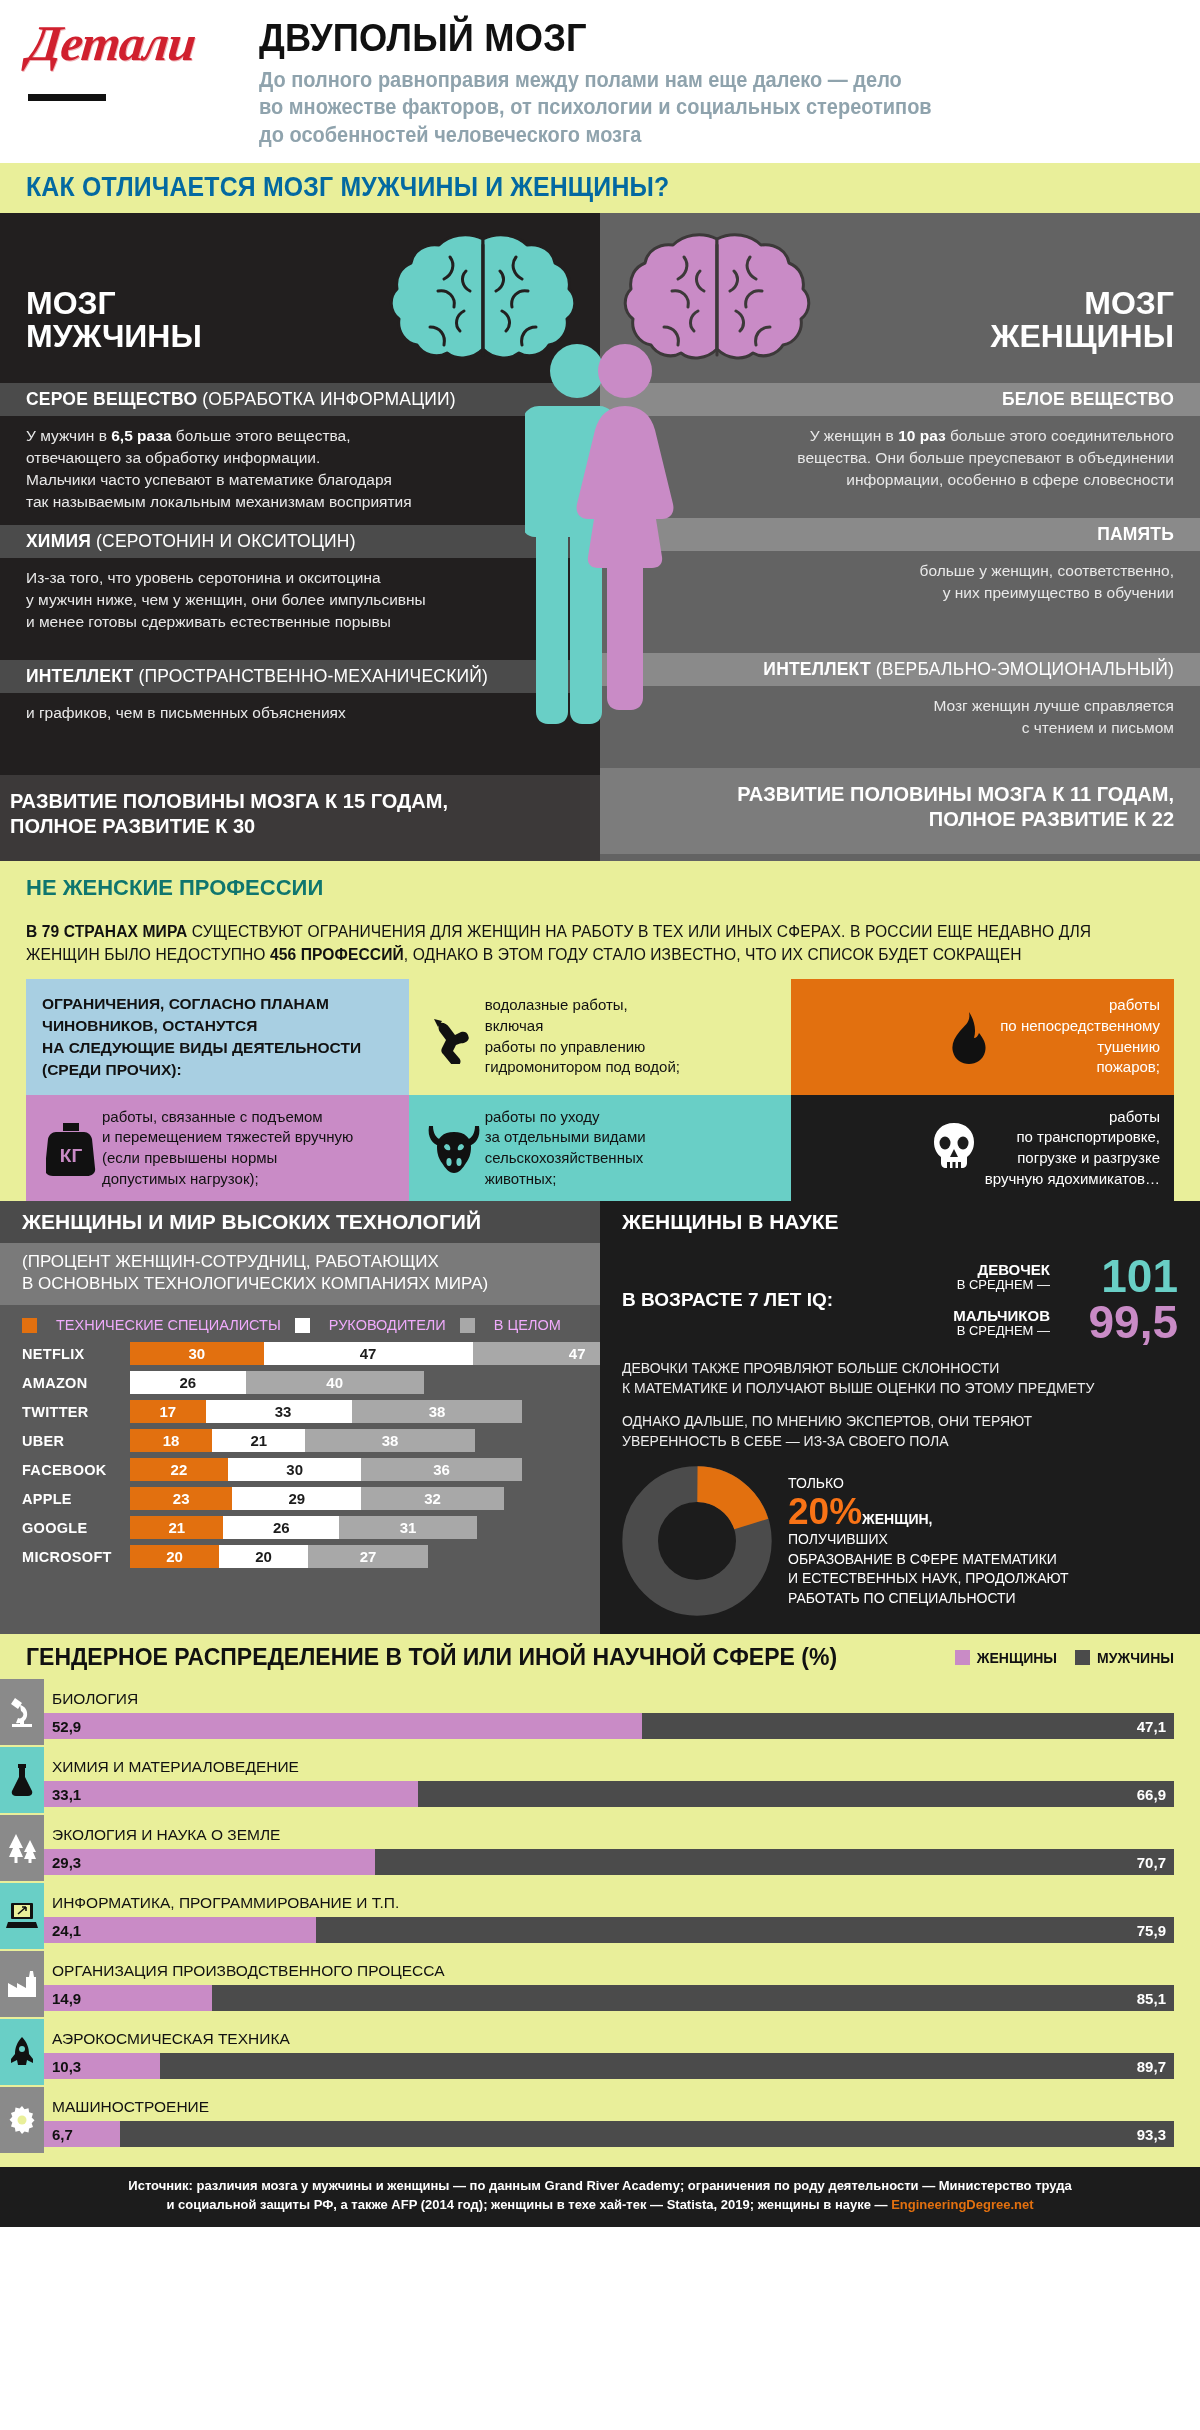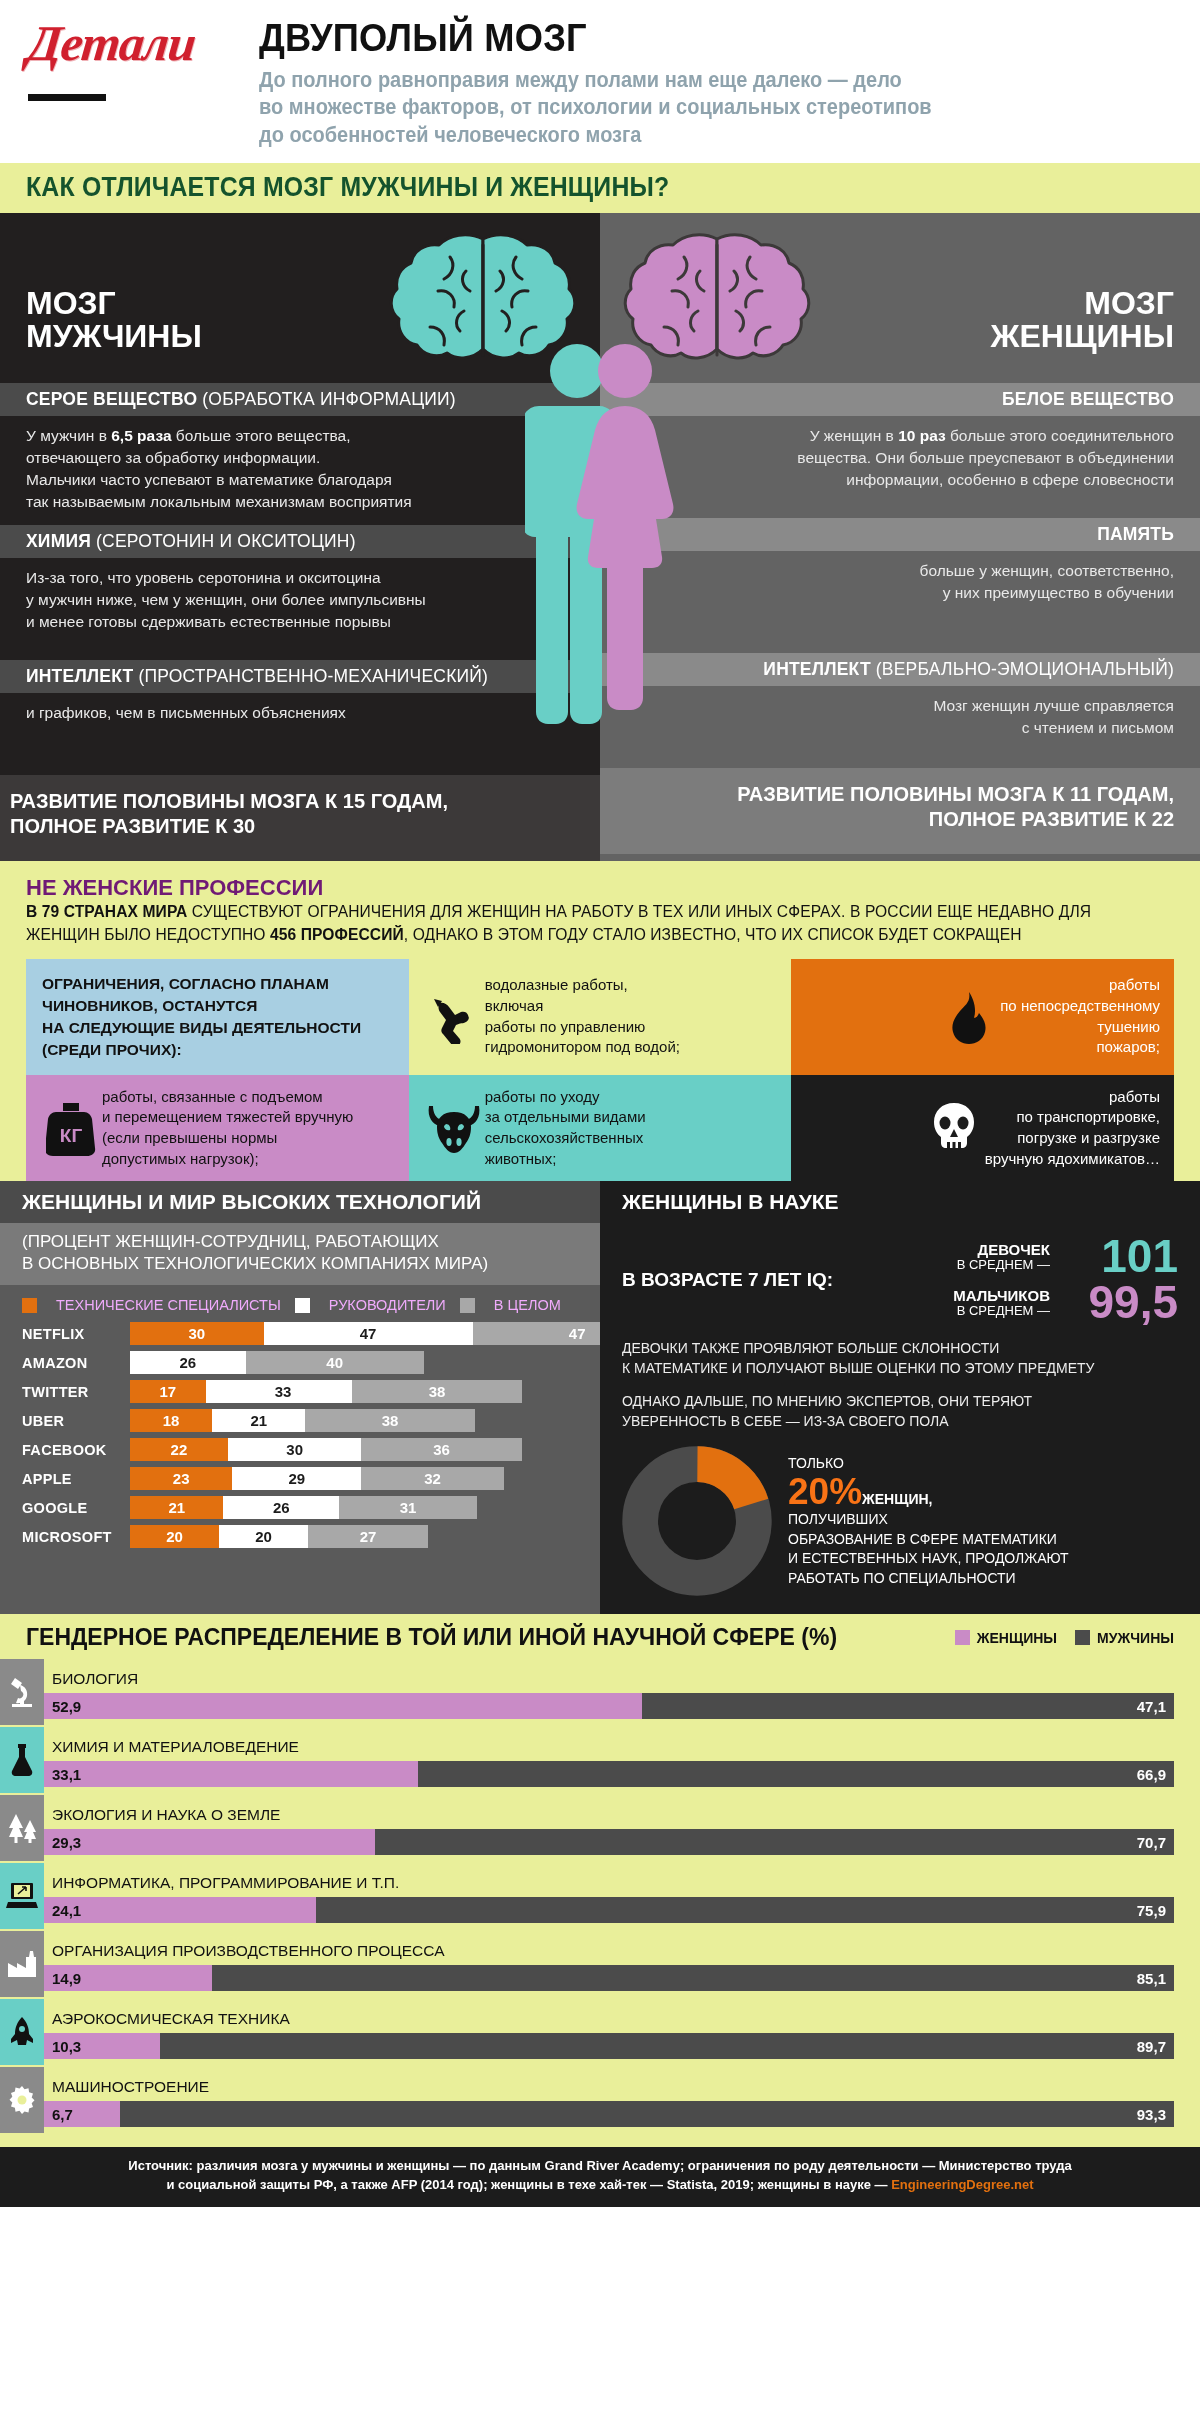--- a/index.html
+++ b/index.html
@@ -35,21 +35,21 @@
   }
   .head-sub {
     margin-top:9px;
     font-family:"Liberation Sans Narrow","Liberation Sans",sans-serif;
     font-weight:bold; font-size:21.5px; line-height:1.28; color:#8fa3ad;
     transform: scaleX(.93); transform-origin:left center;
   }
 
   
   .banner {
-    background:#e9ef9a; color:#14532d;
+    background:#e9ef9a; color:#0369a1;
     font-family:"Liberation Sans Narrow","Liberation Sans",sans-serif;
     font-weight:bold; font-size:27px; letter-spacing:.2px;
     padding:9px 26px 10px 26px;
     transform-origin:left center;
   }
   .banner span { display:inline-block; transform:scaleX(.92); transform-origin:left center;}
 
   
   .brain { position:relative; display:flex; }
   .bcol { width:50%; }
@@ -96,21 +96,21 @@
   
   .persons {
     position:absolute; left:50%; top:118px; transform:translateX(-50%);
     width:150px; height:430px; pointer-events:none;
   }
 
   
   .prof { background:#e9ef9a; padding:14px 26px 0 26px; }
   .prof h3 {
     font-family:"Liberation Sans Narrow","Liberation Sans",sans-serif;
-    font-weight:bold; font-size:22px; color:#701a75; margin-bottom:0;
+    font-weight:bold; font-size:22px; color:#0f766e; margin-bottom:20px;
   }
   .prof p {
     font-family:"Liberation Sans Narrow","Liberation Sans",sans-serif;
     font-size:15.6px; line-height:1.45; color:#111; letter-spacing:.1px;
   }
   .prof p b { font-weight:bold; }
   .profgrid { display:grid; grid-template-columns: 1fr 1fr 1fr; margin-top:12px; }
   .pcell { padding:12px 14px; display:flex; align-items:center; min-height:82px; }
   .pcell .ico { width:62px; flex:none; display:flex; align-items:center; justify-content:center; }
   .pcell .txt {

